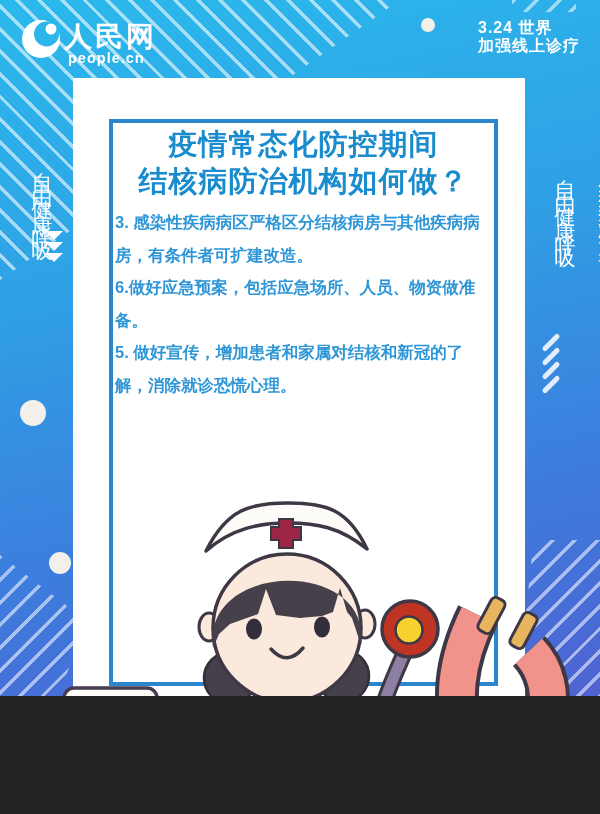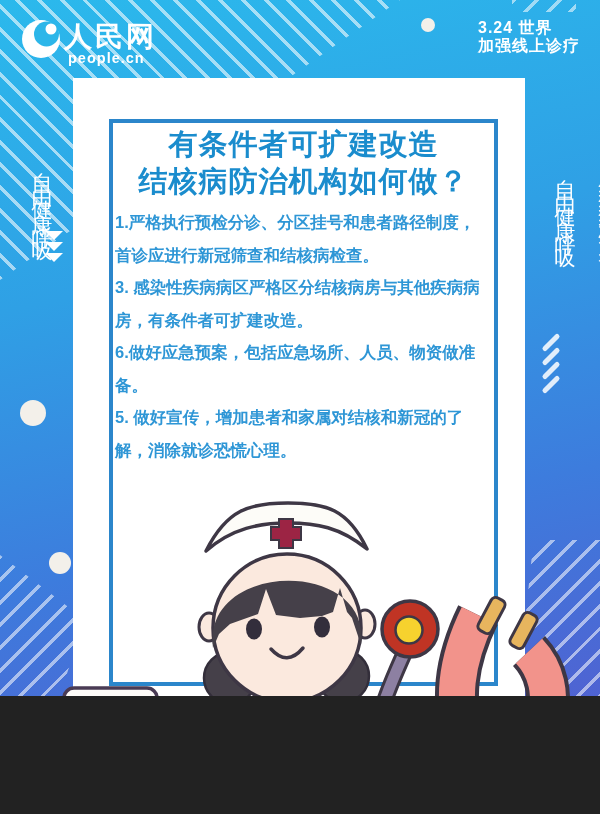--- a/index.html
+++ b/index.html
@@ -90,25 +90,24 @@
   <div class="dash-stack">
     <div class="dash"></div>
       <div class="dash"></div>
       <div class="dash"></div>
       <div class="dash"></div>
   </div>
 
   <div class="card">
     <div class="card-border"></div>
     <div class="card-title">
-      <div>有条件者可扩建改造</div>
+      <div>疫情常态化防控期间</div>
       <div>结核病防治机构如何做？</div>
     </div>
     <div class="guidelines">
-      <p>1.严格执行预检分诊、分区挂号和患者路径制度，首诊应进行新冠筛查和结核病检查。</p>
       <p>3. 感染性疾病病区严格区分结核病房与其他疾病病房，有条件者可扩建改造。</p>
       <p>6.做好应急预案，包括应急场所、人员、物资做准备。</p>
       <p>5. 做好宣传，增加患者和家属对结核和新冠的了解，消除就诊恐慌心理。</p>
     </div>
   </div>
 
   <svg class="illu" viewBox="0 480 600 334">
     <circle cx="447" cy="787" r="9" fill="#ffffff" opacity=".9"></circle>
 
     <g stroke="#4a3b54" stroke-width="3.5" fill="#fefcf9" stroke-linejoin="round">

